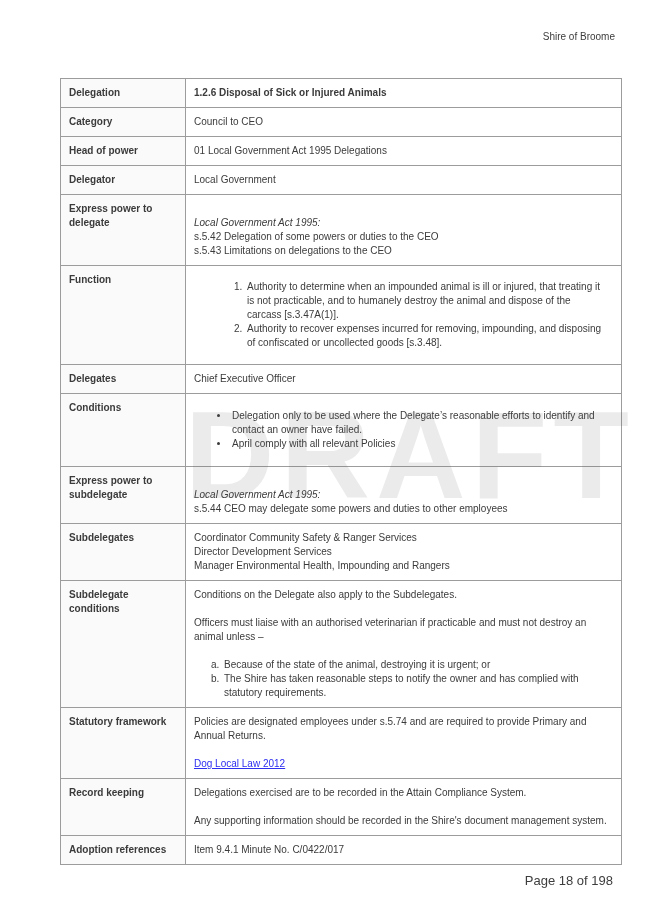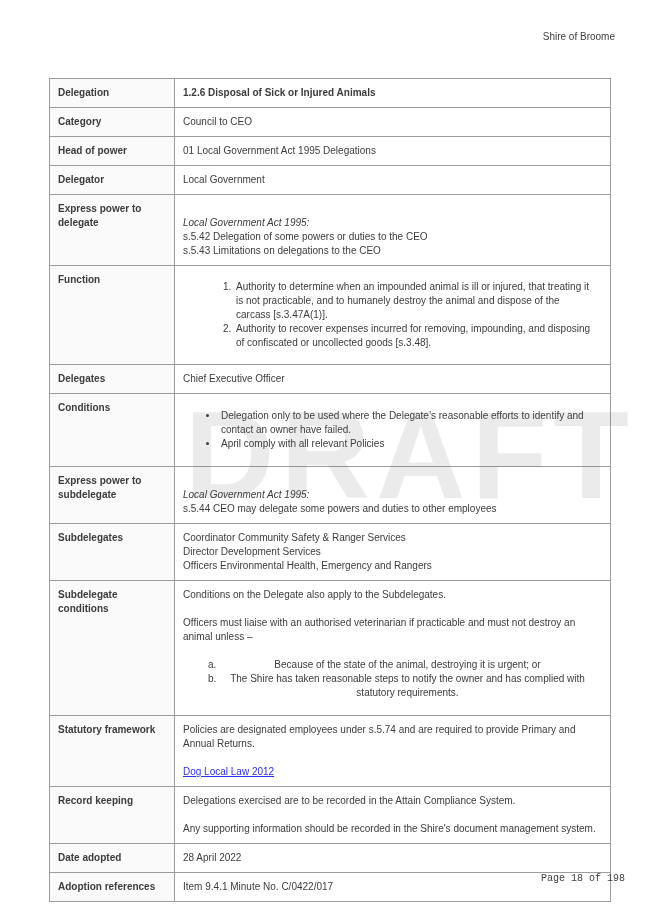--- a/index.html
+++ b/index.html
@@ -18,43 +18,42 @@
   .page-header {
     position: absolute;
     top: 31px;
     right: 38px;
     font-size: 10px;
     color: #3d3d3d;
   }
   .page-footer {
     position: absolute;
     top: 873px;
-    right: 28px;
-    font-size: 10px;
+    right: 40px;
+    font-size: 13px;
     color: #3d3d3d;
-    font-family: Liberation Mono, monospace;
   }
   .watermark {
     position: absolute;
     top: 378px;
     left: 0;
     width: 635px;
     text-align: right;
     font-size: 124px;
     font-weight: bold;
     letter-spacing: 6px;
     color: rgba(90, 90, 90, 0.12);
     pointer-events: none;
     z-index: 5;
     font-family: "Liberation Sans", sans-serif;
     margin-top: 6px;
   }
   table.delegation-table {
     position: absolute;
-    left: 49px;
+    left: 60px;
     top: 78px;
     width: 562px;
     border-collapse: collapse;
     table-layout: fixed;
     font-size: 10px;
     line-height: 14px;
   }
   .delegation-table col.c-label { width: 125px; }
   .delegation-table td {
     border: 1px solid #9c9c9c;
@@ -73,24 +72,23 @@
     margin: 7px;
     padding-left: 44px;
     list-style-type: decimal;
   }
   ul.cond-list {
     margin: 8px;
     padding-left: 28px;
     list-style-type: disc;
   }
   ol.alpha-list {
-    margin: 8px;
+    margin: 0;
     padding-left: 28px;
     list-style-type: lower-alpha;
-    text-align: center;
   }
   ol li, ul li { padding-left: 2px; }
   a.doc-link {
     color: #2e2ef0;
     text-decoration: underline;
     cursor: pointer;
   }
 </style>
 </head>
 <body>
@@ -169,21 +167,21 @@
           <div class="act">Local Government Act 1995:</div>
           <div>s.5.44 CEO may delegate some powers and duties to other employees</div>
         </td>
       </tr>
 
       <tr>
         <td class="label">Subdelegates</td>
         <td class="value">
           <div>Coordinator Community Safety &amp; Ranger Services</div>
           <div>Director Development Services</div>
-          <div>Officers Environmental Health, Emergency and Rangers</div>
+          <div>Manager Environmental Health, Impounding and Rangers</div>
         </td>
       </tr>
 
       <tr>
         <td class="label">Subdelegate conditions</td>
         <td class="value">
           <div class="para-gap">Conditions on the Delegate also apply to the Subdelegates.</div>
           <div class="para-gap">Officers must liaise with an authorised veterinarian if practicable and must not destroy an animal unless –</div>
           <ol class="alpha-list">
             <li>Because of the state of the animal, destroying it is urgent; or</li>
@@ -201,24 +199,20 @@
       </tr>
 
       <tr>
         <td class="label">Record keeping</td>
         <td class="value">
           <div class="para-gap">Delegations exercised are to be recorded in the Attain Compliance System.</div>
           <div>Any supporting information should be recorded in the Shire's document management system.</div>
         </td>
       </tr>
 
-      <tr>
-        <td class="label">Date adopted</td>
-        <td class="value">28 April 2022</td>
-      </tr>
 
       <tr>
         <td class="label">Adoption references</td>
         <td class="value">Item 9.4.1 Minute No. C/0422/017</td>
       </tr>
 
     </tbody>
   </table>
 
   <div class="page-footer">Page 18 of 198</div>

